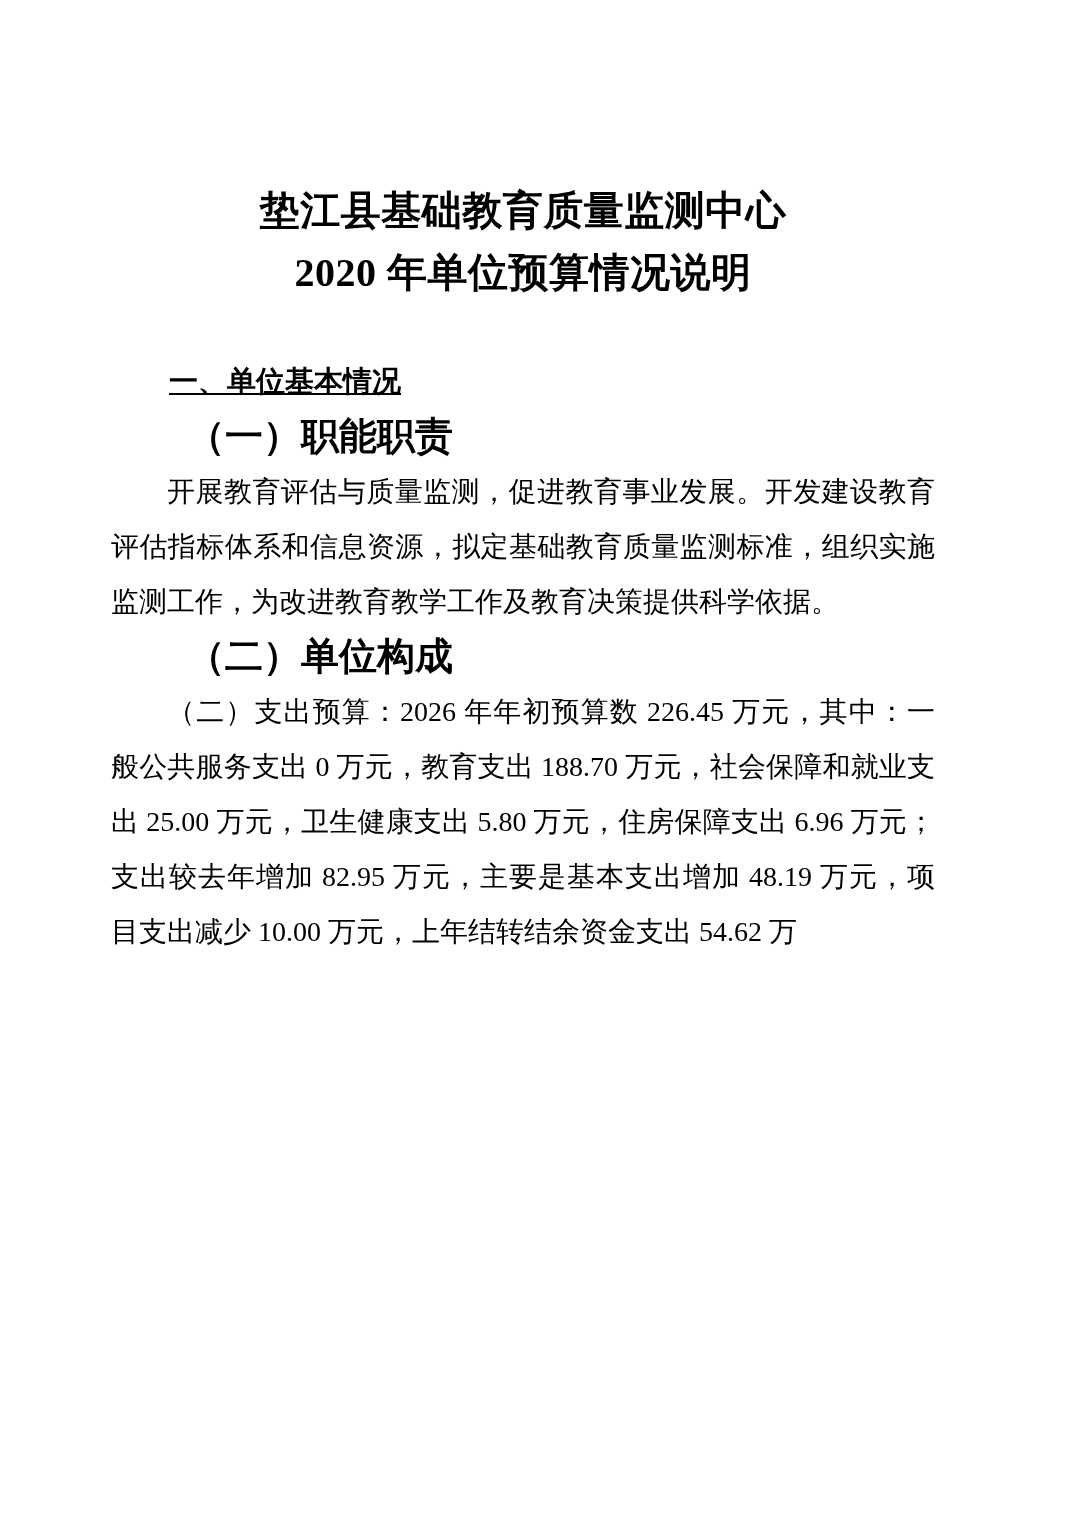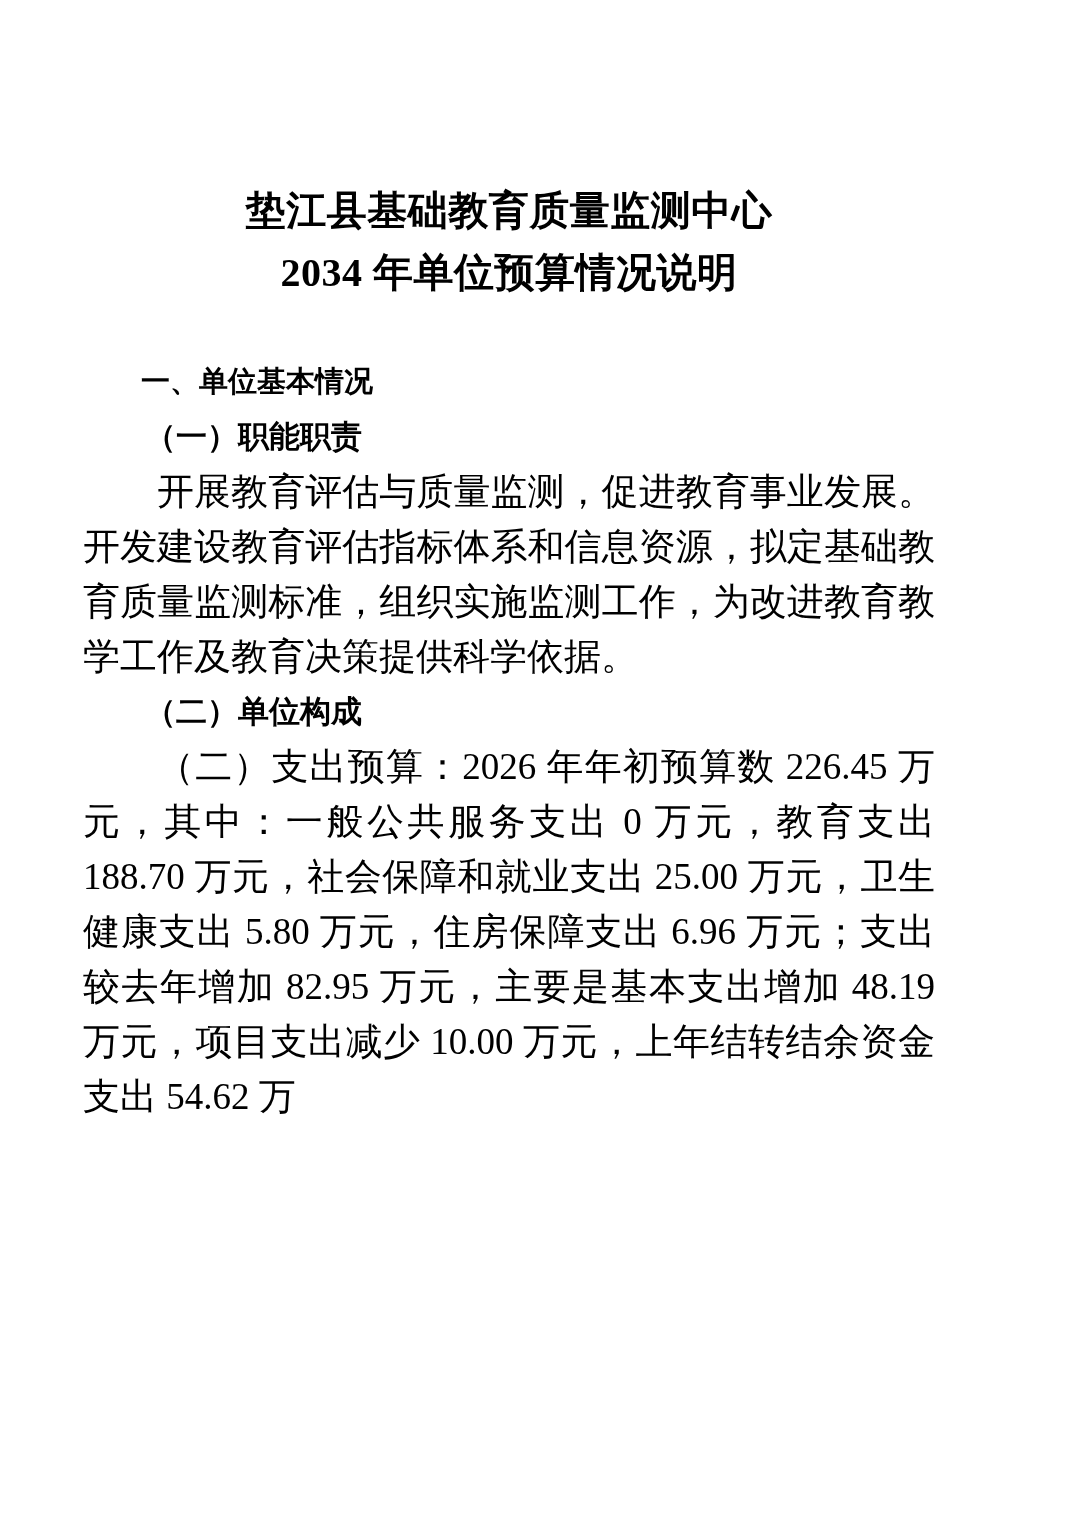--- a/index.html
+++ b/index.html
@@ -2,65 +2,66 @@
 <html><head>
 <meta charset="utf-8">
 <style>
   * { margin: 0; padding: 0; box-sizing: border-box; }
   html, body { background: #ffffff; }
   body { width: 1074px; }
   .page {
     width: 1074px;
     height: 1324px;
     background: #ffffff;
-    padding: 180px 139px 0 83px;
+    padding: 180px 139px 0 111px;
     font-family: "Liberation Serif", "DejaVu Serif", serif;
     color: #000000;
     overflow: hidden;
   }
   .doc-title {
     text-align: center;
     font-weight: 700;
     font-size: 40px;
     line-height: 62px;
     margin-bottom: 50px;
     font-family: "Liberation Serif", "DejaVu Serif", serif;
     letter-spacing: 0.5px;
   }
   .heading-1 {
     font-family: "Liberation Sans", "DejaVu Sans", sans-serif;
     font-weight: 700;
     font-size: 29px;
     line-height: 55px;
     text-indent: 2em;
+    text-decoration: underline;
   }
   .heading-2 {
     font-family: Liberation Sans, sans-serif;
     font-weight: 700;
-    font-size: 31px;
+    font-size: 38px;
     line-height: 55px;
     text-indent: 2em;
   }
   .body-para {
     font-family: "Liberation Serif", "DejaVu Serif", serif;
     font-weight: 400;
-    font-size: 37px;
+    font-size: 28px;
     line-height: 55px;
     text-indent: 2em;
     text-align: justify;
   }
 </style>
 </head>
 <body>
 
 <div class="page">
 
   <div class="doc-title">
     <div class="title-line">垫江县基础教育质量监测中心</div>
-    <div class="title-line">2034 年单位预算情况说明</div>
+    <div class="title-line">2020 年单位预算情况说明</div>
   </div>
 
   <p class="heading-1">一、单位基本情况</p>
 
   <p class="heading-2">（一）职能职责</p>
 
   <p class="body-para">开展教育评估与质量监测，促进教育事业发展。开发建设教育评估指标体系和信息资源，拟定基础教育质量监测标准，组织实施监测工作，为改进教育教学工作及教育决策提供科学依据。</p>
 
   <p class="heading-2">（二）单位构成</p>
 

